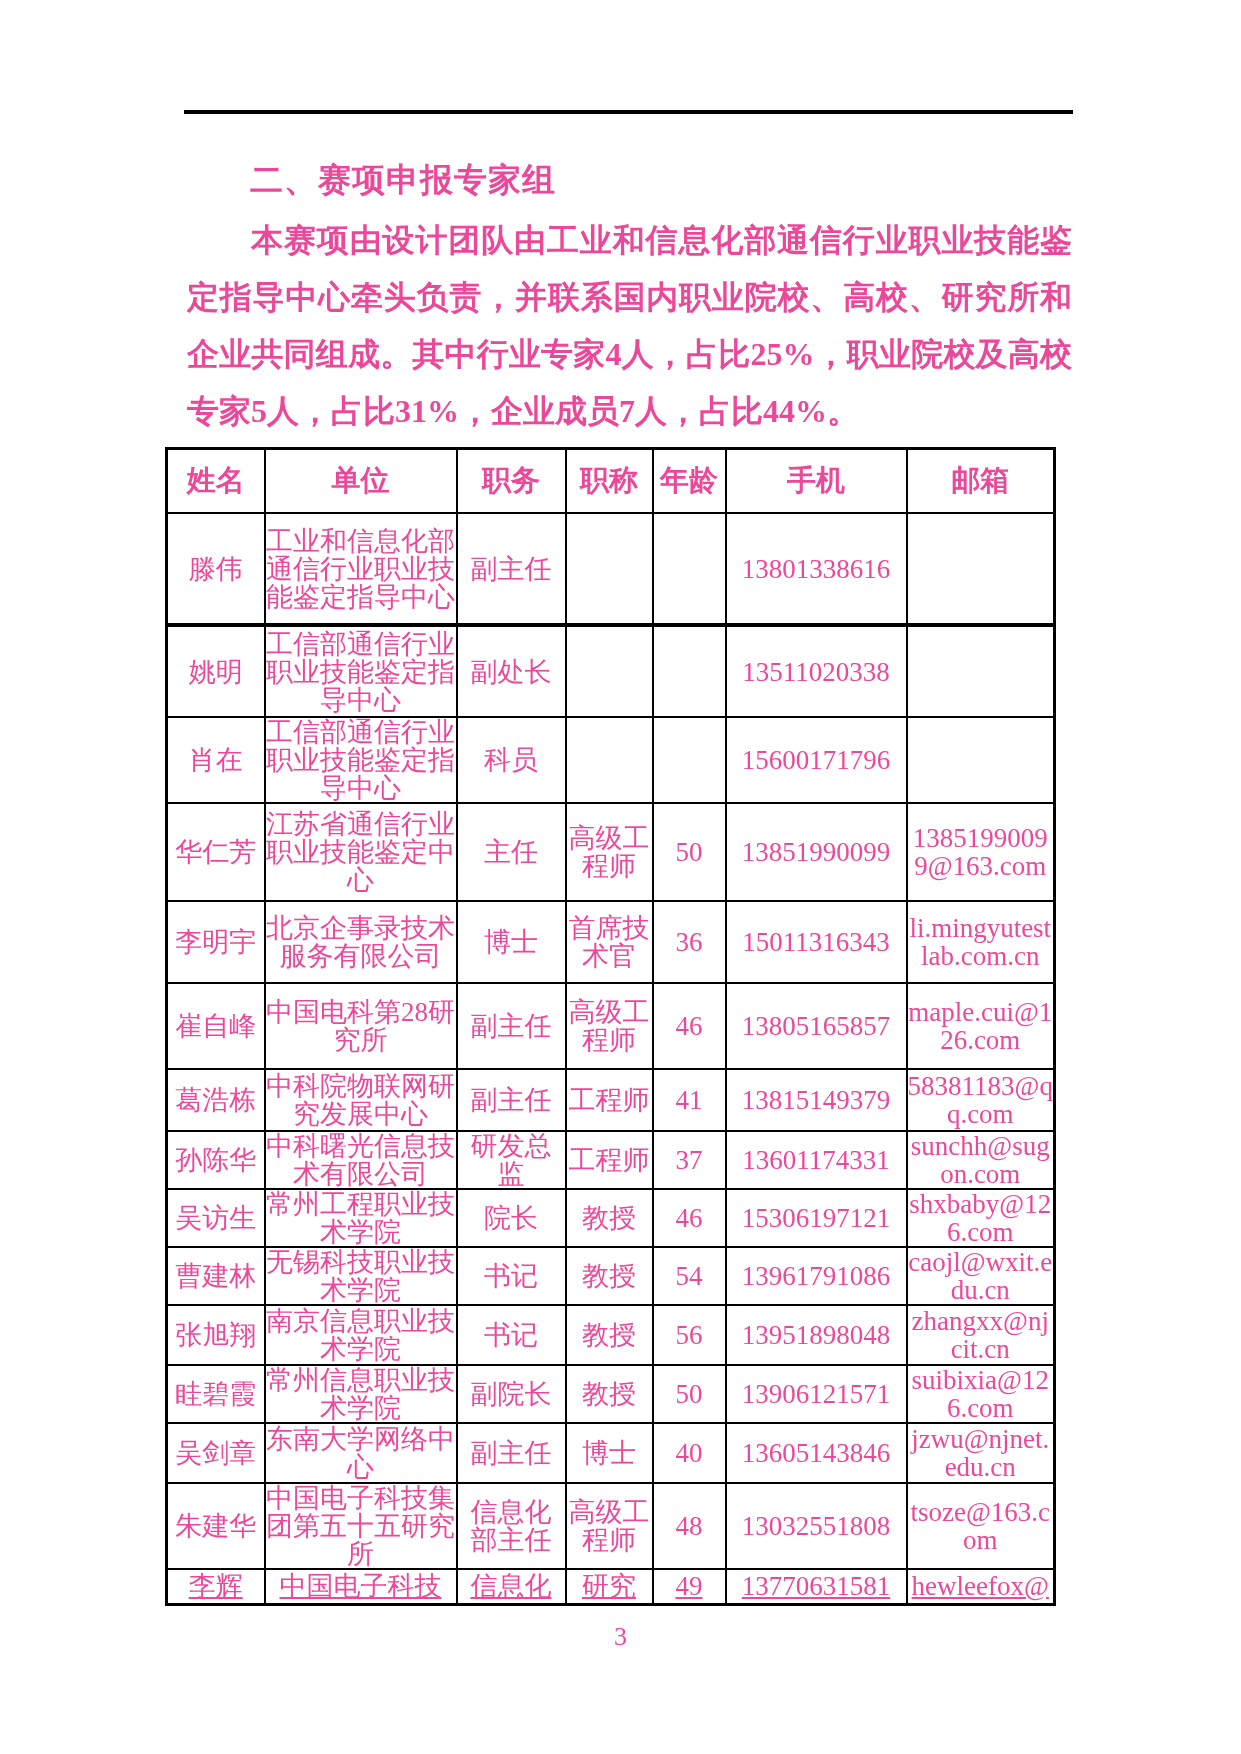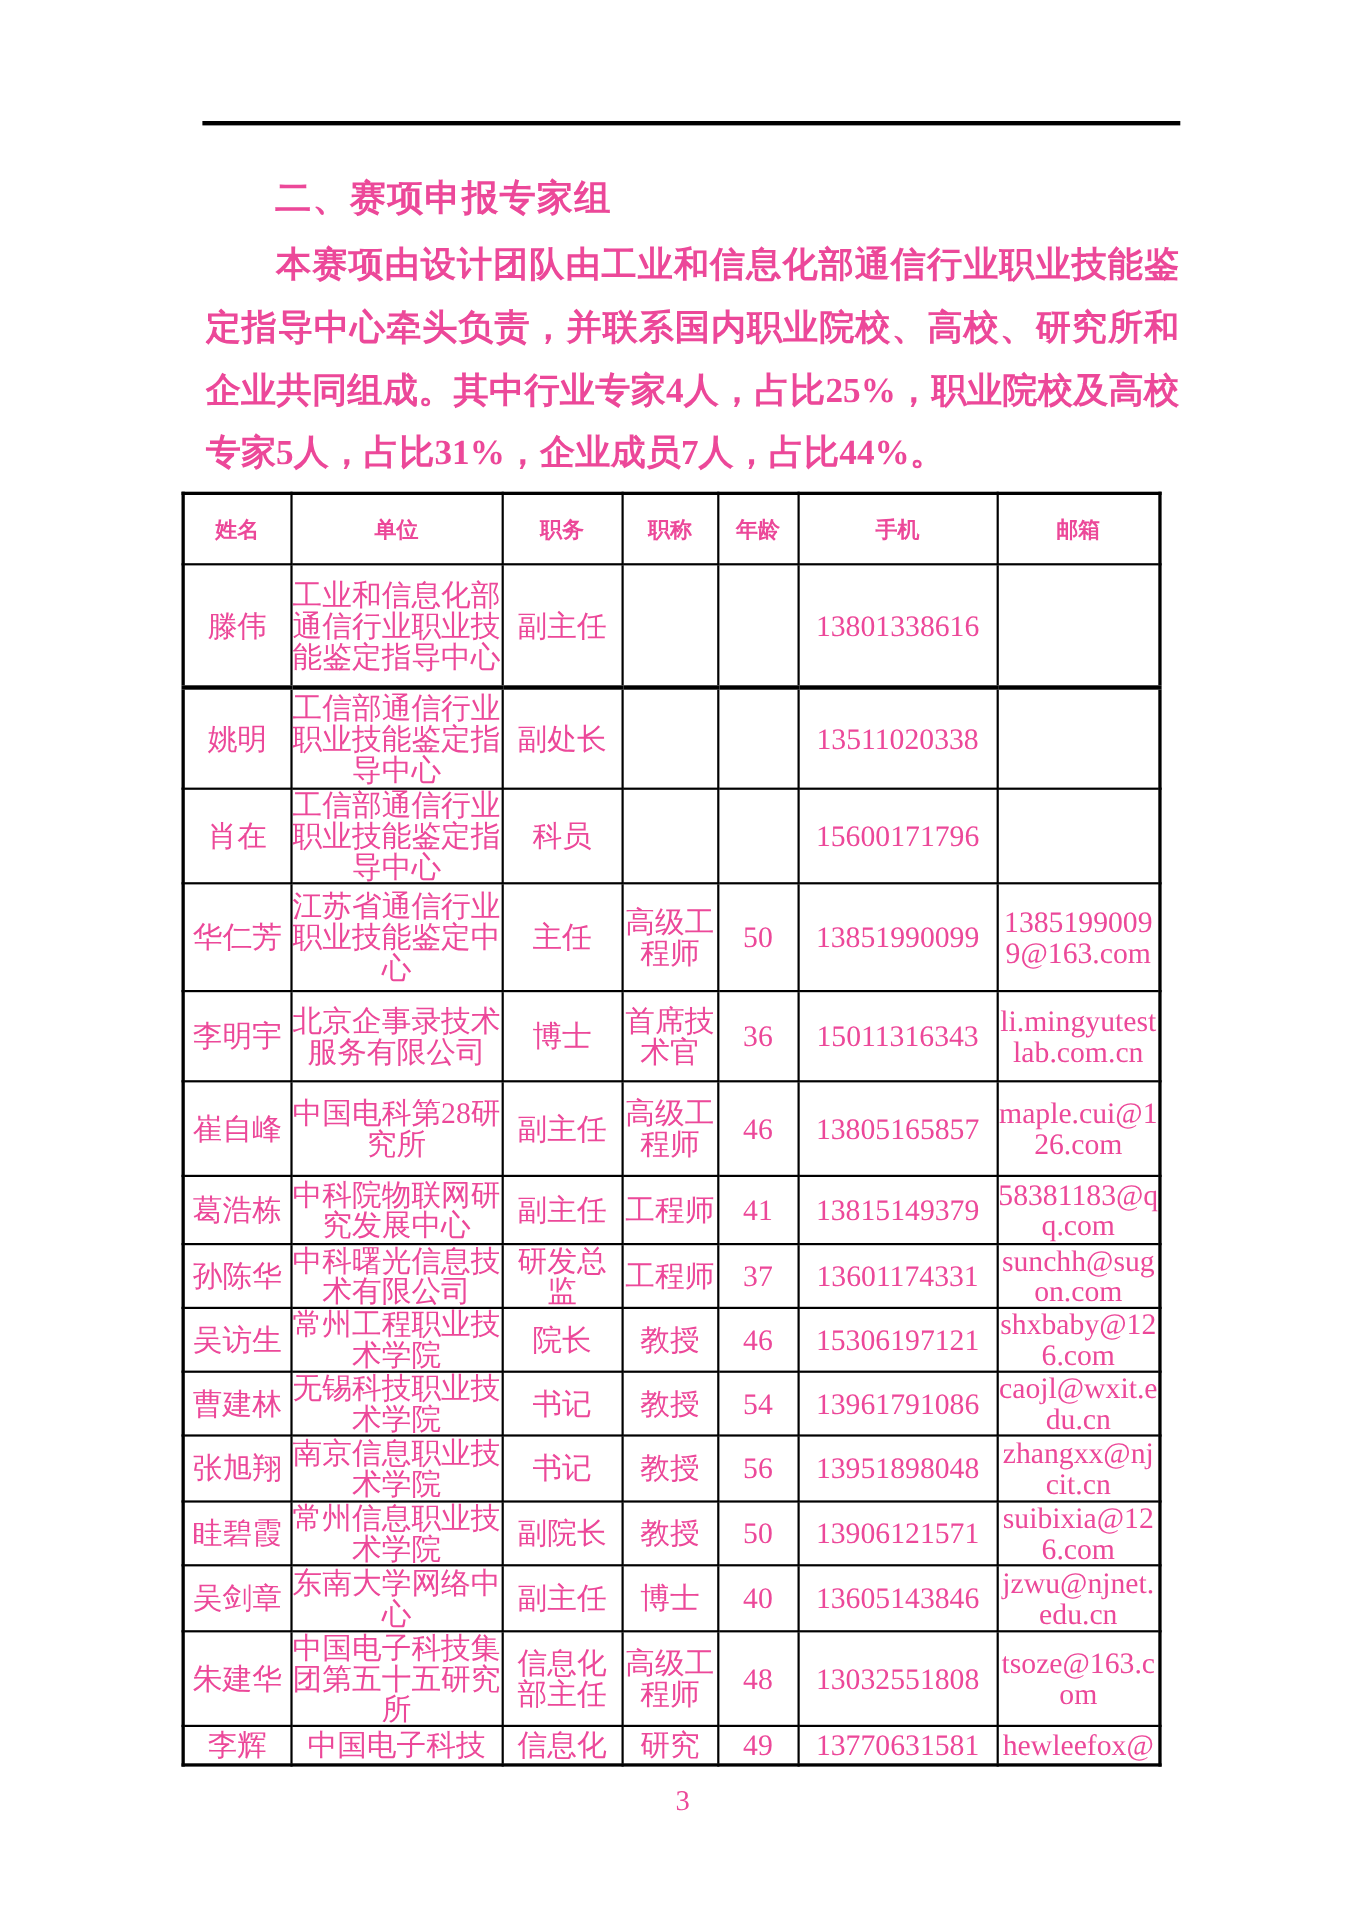--- a/index.html
+++ b/index.html
@@ -22,21 +22,21 @@
   .intro .indent{text-indent:64px;}
   table.experts{
     position:absolute;left:165px;top:447px;width:888px;
     border-collapse:collapse;table-layout:fixed;
     border:3px solid #000;
   }
   table.experts th,table.experts td{
     border:2px solid #000;text-align:center;vertical-align:middle;
     padding:0;overflow:hidden;
   }
-  table.experts th{font-size:20px;font-weight:bold;height:62px;}
+  table.experts th{font-size:29px;font-weight:bold;height:62px;}
   table.experts td{font-size:27px;line-height:28px;}
   tbody tr:first-child td{border-bottom-width:4px;}
   td.col-unit{padding:0 5px;}
   td.col-pos{padding:0 4px;}
   td.col-title{padding:0 12px;}
   td.col-age{font-family:"Liberation Serif",serif;font-size:26px;}
   td.col-phone{font-family:"Liberation Serif",serif;font-size:28px;}
   td.col-email{
     font-family:"Liberation Serif",serif;font-size:25px;line-height:28px;
     word-break:break-all;padding:0 4px;
@@ -203,21 +203,21 @@
         </tr>
         <tr style="height: 85px;">
           <td class="col-name">朱建华</td>
           <td class="col-unit">中国电子科技集团第五十五研究所</td>
           <td class="col-pos">信息化部主任</td>
           <td class="col-title">高级工程师</td>
           <td class="col-age">48</td>
           <td class="col-phone">13032551808</td>
           <td class="col-email">tsoze@163.com</td>
         </tr>
-        <tr style="height: 35px;">
+        <tr style="height: 35px; text-decoration: underline;">
           <td class="col-name">李辉</td>
           <td class="col-unit">中国电子科技</td>
           <td class="col-pos">信息化</td>
           <td class="col-title">研究</td>
           <td class="col-age">49</td>
           <td class="col-phone">13770631581</td>
           <td class="col-email">hewleefox@</td>
         </tr>
       </tbody>
   </table>

